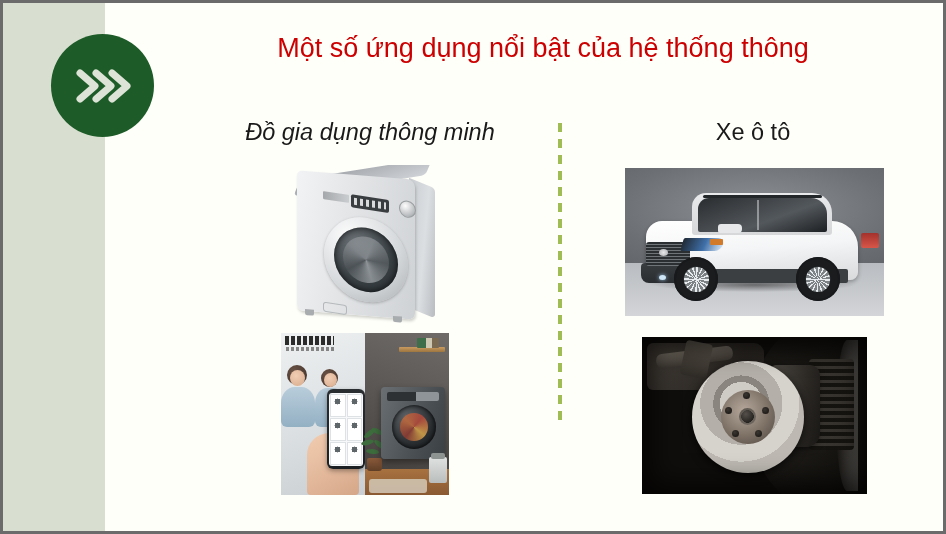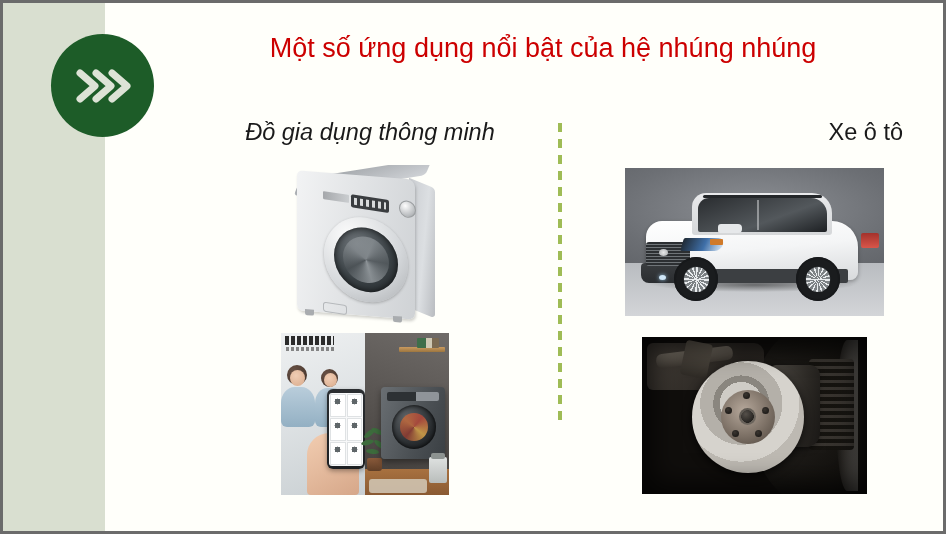--- a/index.html
+++ b/index.html
@@ -43,21 +43,21 @@
   
   .col-head {
     position: absolute;
     text-align: center;
     font-size: 23.5px;
     line-height: 30px;
     color: #1a1a1a;
     white-space: nowrap;
   }
   #head-left  { left: 177px; top: 114px; width: 380px; font-style: italic; }
-  #head-right { left: 600px; top: 114px; width: 300px; text-align: right; }
+  #head-right { left: 600px; top: 114px; width: 300px; }
   
   #divider {
     position: absolute; left: 555px; top: 120px;
     width: 4px; height: 300px;
     background: repeating-linear-gradient(
       to bottom,
       #9fbc55 0px, #9fbc55 9px,
       rgba(0,0,0,0) 9px, rgba(0,0,0,0) 16px);
   }
   
@@ -444,21 +444,21 @@
   <div id="badge">
     <svg width="56" height="38" viewBox="0 0 56 38">
       <g fill="none" stroke="#dde3d6" stroke-width="7" stroke-linecap="round" stroke-linejoin="round">
         <polyline points="5,6 20,19 5,32"></polyline>
         <polyline points="21,6 36,19 21,32"></polyline>
         <polyline points="37,6 52,19 37,32"></polyline>
       </g>
     </svg>
   </div>
 
-  <div id="title">Một số ứng dụng nổi bật của hệ nhúng nhúng</div>
+  <div id="title">Một số ứng dụng nổi bật của hệ thống thông</div>
 
   <div id="head-left" class="col-head">Đồ gia dụng thông minh</div>
   <div id="head-right" class="col-head">Xe ô tô</div>
 
   <div id="divider"></div>
 
   <div id="photo-washer" class="photo">
     <div class="wm-top"></div>
     <div class="wm-side"></div>
     <div class="wm-body">

